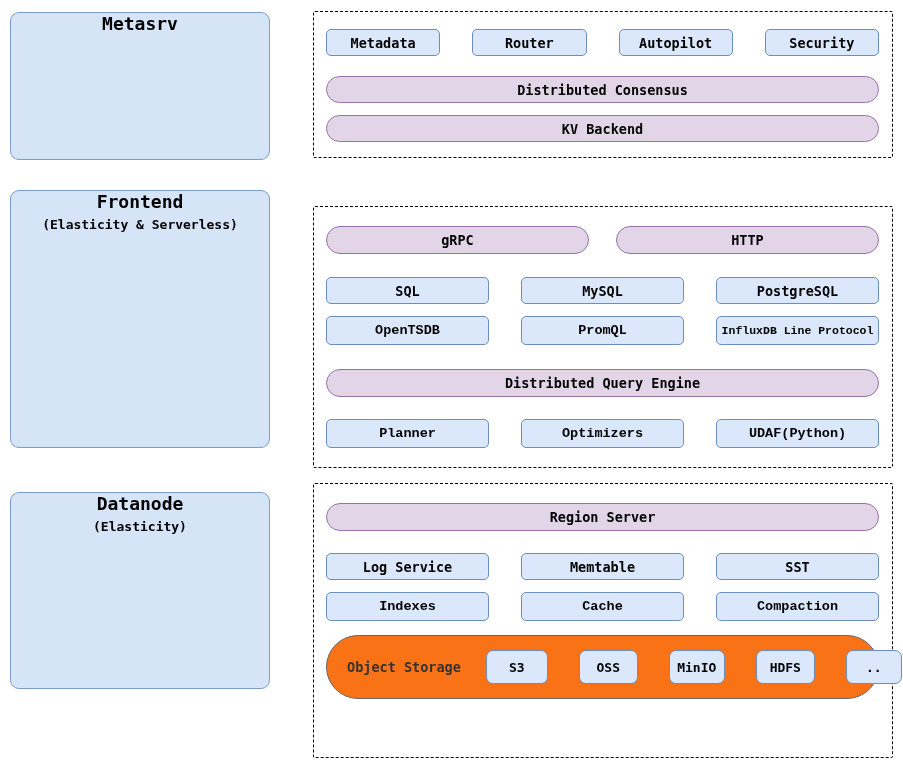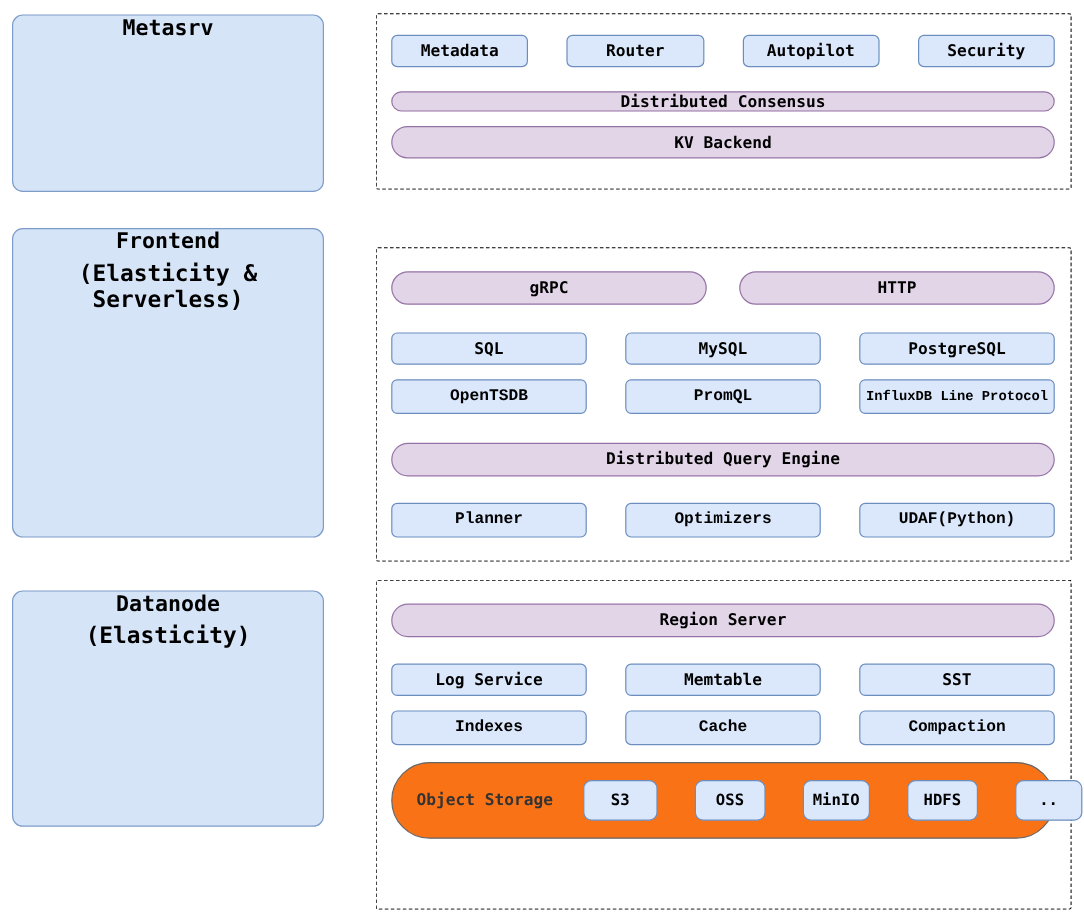--- a/index.html
+++ b/index.html
@@ -8,21 +8,21 @@
   .canvas { position: relative; width: 903px; height: 762px; background: #fff; overflow: hidden; }
 
   
   .big-box {
     position: absolute; left: 10px; width: 260px;
     background: #d6e4f7; border: 1px solid #7e9cc9; border-radius: 9px;
     display: flex; flex-direction: column; align-items: center; justify-content: flex-start;
     gap: 5px; text-align: center;
   }
   .big-title { font-size: 18px; font-weight: bold; }
-  .big-sub   { font-size: 19px; font-weight: bold; }
+  .big-sub   { font-size: 13px; font-weight: bold; }
 
   
   .dashed-box {
     position: absolute; left: 313px; width: 580px;
     border: 1px dashed #000; border-radius: 2px;
     padding: 0 13px 0 12px;
   }
   .sec1 { top: 11px;  height: 147px; padding-top: 17px; }
   .sec2 { top: 206px; height: 262px; padding-top: 19px; }
   .sec3 { top: 483px; height: 275px; padding-top: 19px; }
@@ -79,21 +79,21 @@
     <div class="big-title">Metasrv</div>
   </div>
 
   <div class="dashed-box sec1">
     <div class="row g16">
       <div class="node">Metadata</div>
       <div class="node">Router</div>
       <div class="node">Autopilot</div>
       <div class="node">Security</div>
     </div>
-    <div class="pill mt20" style="height:17px">Distributed Consensus</div>
+    <div class="pill mt20" style="height:27px">Distributed Consensus</div>
     <div class="pill mt12" style="height:27px">KV Backend</div>
   </div>
 
   <div class="big-box" style="top:190px;height:258px">
     <div class="big-title">Frontend</div>
     <div class="big-sub">(Elasticity &amp; Serverless)</div>
   </div>
 
   <div class="dashed-box sec2">
     <div class="row g27">

